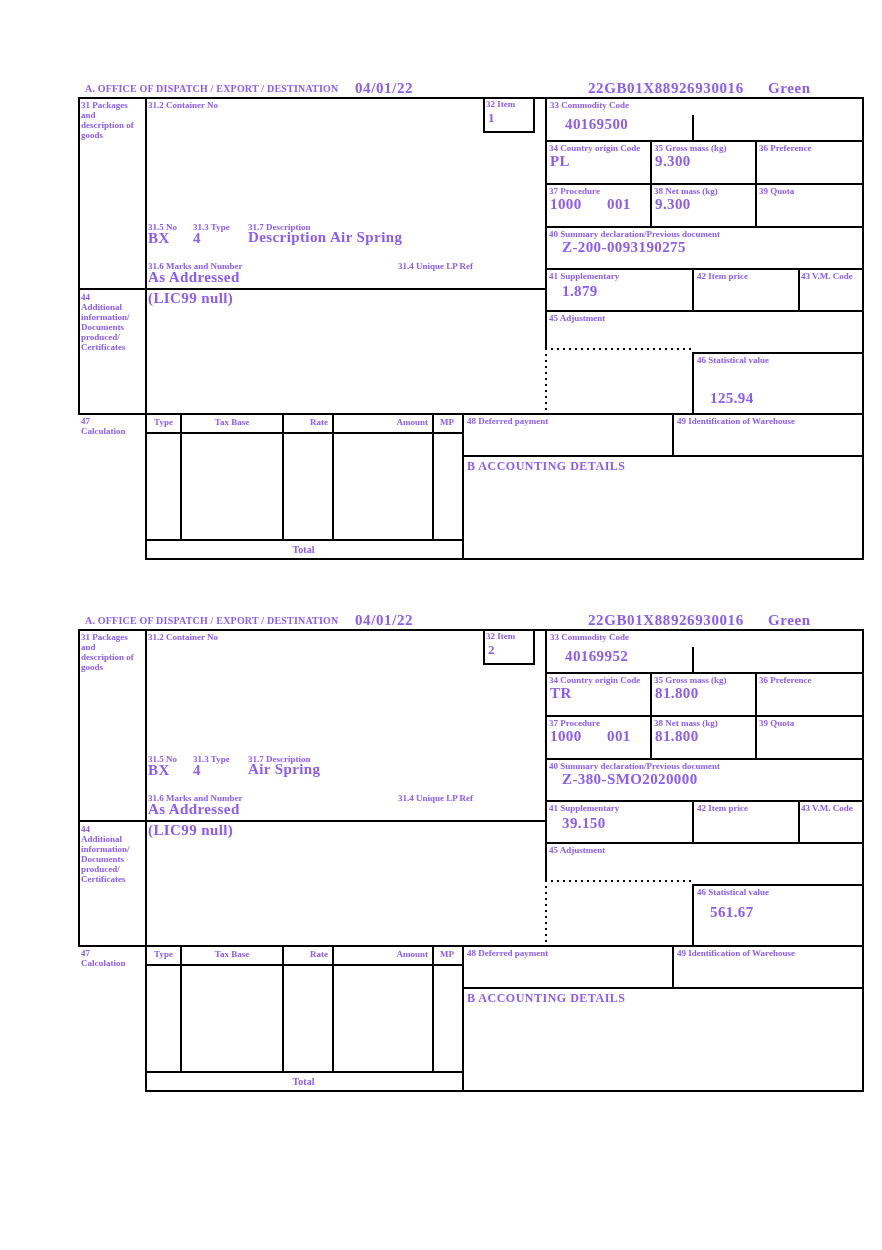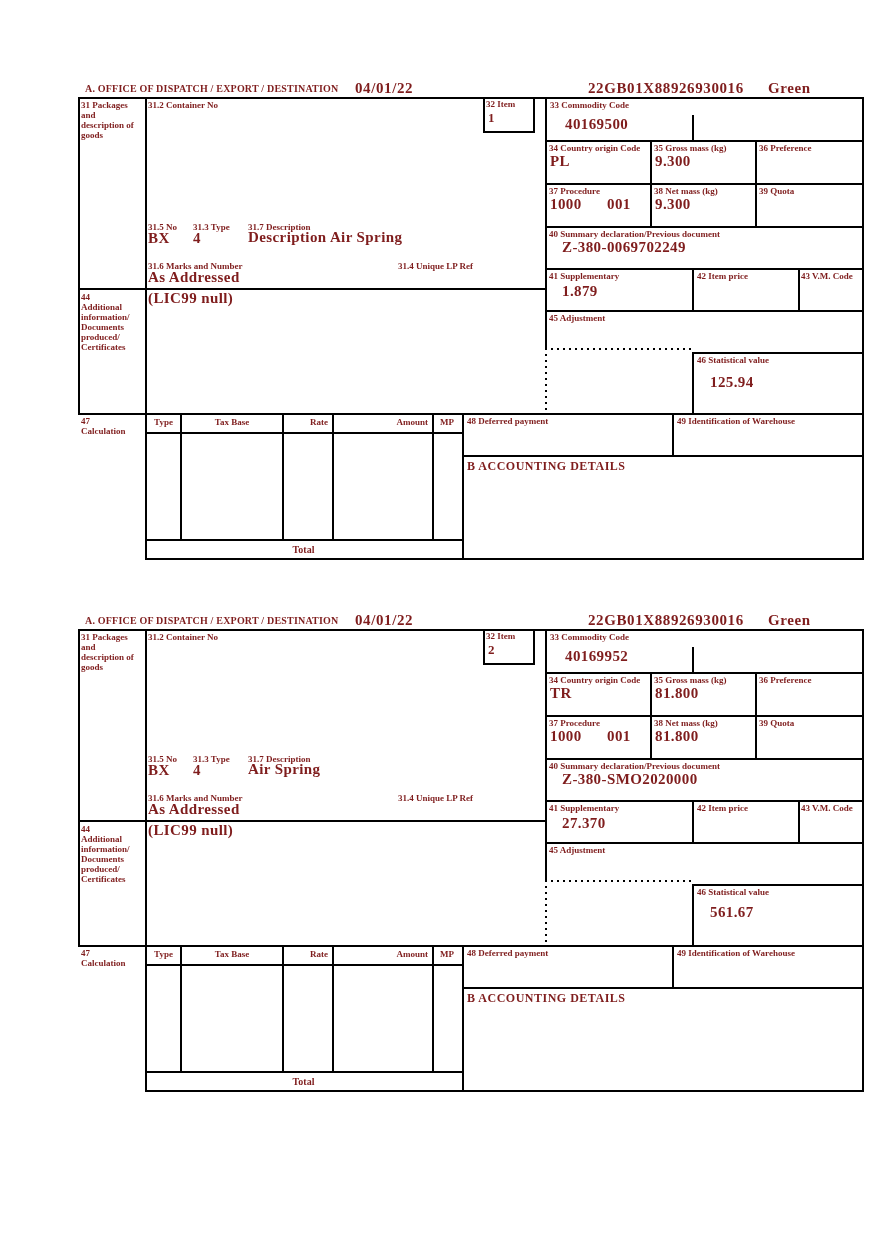--- a/index.html
+++ b/index.html
@@ -1,16 +1,16 @@
 <!DOCTYPE html>
 <html><head>
 <meta charset="utf-8">
 <style>
   html,body{margin:0;padding:0;background:#fff;}
-  .page{position:relative;width:882px;height:1134px;background:#ffffff;color:#7f1d1d;
+  .page{position:relative;width:882px;height:1134px;background:#ffffff;color:#8b5cf6;
         font-family:"Liberation Serif",serif;overflow:hidden;}
   .form{position:absolute;left:0;width:882px;height:500px;}
   .t{position:absolute;white-space:nowrap;}
   .wrap{white-space:normal;line-height:11px;}
   .lbl{font-size:9px;font-weight:bold;line-height:10px;}
   .val{font-size:15px;font-weight:bold;line-height:15px;letter-spacing:0.4px;}
   .val13{font-size:13px;font-weight:bold;line-height:13px;}
   .hdrT{font-size:10px;font-weight:bold;letter-spacing:0.2px;}
   .hdrV{font-size:15px;font-weight:bold;letter-spacing:0.6px;}
   .acct{font-size:12px;font-weight:bold;letter-spacing:0.5px;}
@@ -98,28 +98,28 @@
     <span class="t lbl" style="left:654px;top:63px;">35 Gross mass (kg)</span>
     <span class="t val" style="left:655px;top:74px;">9.300</span>
     <span class="t lbl" style="left:759px;top:63px;">36 Preference</span>
     <span class="t lbl" style="left:549px;top:106px;">37 Procedure</span>
     <span class="t val" style="left:550px;top:117px;">1000</span>
     <span class="t val" style="left:607px;top:117px;">001</span>
     <span class="t lbl" style="left:654px;top:106px;">38 Net mass (kg)</span>
     <span class="t val" style="left:655px;top:117px;">9.300</span>
     <span class="t lbl" style="left:759px;top:106px;">39 Quota</span>
     <span class="t lbl" style="left:549px;top:149px;">40 Summary declaration/Previous document</span>
-    <span class="t val" style="left:562px;top:160px;">Z-380-0069702249</span>
+    <span class="t val" style="left:562px;top:160px;">Z-200-0093190275</span>
     <span class="t lbl" style="left:549px;top:191px;">41 Supplementary</span>
     <span class="t val" style="left:562px;top:204px;">1.879</span>
     <span class="t lbl" style="left:697px;top:191px;">42 Item price</span>
     <span class="t lbl" style="left:801px;top:191px;">43 V.M. Code</span>
     <span class="t lbl" style="left:549px;top:233px;">45 Adjustment</span>
     <span class="t lbl" style="left:697px;top:275px;">46 Statistical value</span>
-    <span class="t val" style="left:710px;top:295px;font-family:Liberation Serif, serif;">125.94</span>
+    <span class="t val" style="left:710px;top:311px;font-family:Liberation Serif, serif;">125.94</span>
 
     <span class="t lbl ctr" style="left:147px;top:337px;width:33px;">Type</span>
     <span class="t lbl ctr" style="left:182px;top:337px;width:100px;">Tax Base</span>
     <span class="t lbl rgt" style="left:282px;top:337px;width:46px;">Rate</span>
     <span class="t lbl rgt" style="left:334px;top:337px;width:94px;">Amount</span>
     <span class="t lbl ctr" style="left:432px;top:337px;width:30px;">MP</span>
 
     <span class="t lbl" style="left:467px;top:336px;">48 Deferred payment</span>
     <span class="t lbl" style="left:677px;top:336px;">49 Identification of Warehouse</span>
     <span class="t acct" style="left:467px;top:379px;">B ACCOUNTING DETAILS</span>
@@ -199,21 +199,21 @@
     <span class="t lbl" style="left:759px;top:63px;">36 Preference</span>
     <span class="t lbl" style="left:549px;top:106px;">37 Procedure</span>
     <span class="t val" style="left:550px;top:117px;">1000</span>
     <span class="t val" style="left:607px;top:117px;">001</span>
     <span class="t lbl" style="left:654px;top:106px;">38 Net mass (kg)</span>
     <span class="t val" style="left:655px;top:117px;">81.800</span>
     <span class="t lbl" style="left:759px;top:106px;">39 Quota</span>
     <span class="t lbl" style="left:549px;top:149px;">40 Summary declaration/Previous document</span>
     <span class="t val" style="left:562px;top:160px;">Z-380-SMO2020000</span>
     <span class="t lbl" style="left:549px;top:191px;">41 Supplementary</span>
-    <span class="t val" style="left:562px;top:204px;">27.370</span>
+    <span class="t val" style="left:562px;top:204px;">39.150</span>
     <span class="t lbl" style="left:697px;top:191px;">42 Item price</span>
     <span class="t lbl" style="left:801px;top:191px;">43 V.M. Code</span>
     <span class="t lbl" style="left:549px;top:233px;">45 Adjustment</span>
     <span class="t lbl" style="left:697px;top:275px;">46 Statistical value</span>
     <span class="t val" style="left:710px;top:293px;">561.67</span>
 
     <span class="t lbl ctr" style="left:147px;top:337px;width:33px;">Type</span>
     <span class="t lbl ctr" style="left:182px;top:337px;width:100px;">Tax Base</span>
     <span class="t lbl rgt" style="left:282px;top:337px;width:46px;">Rate</span>
     <span class="t lbl rgt" style="left:334px;top:337px;width:94px;">Amount</span>

